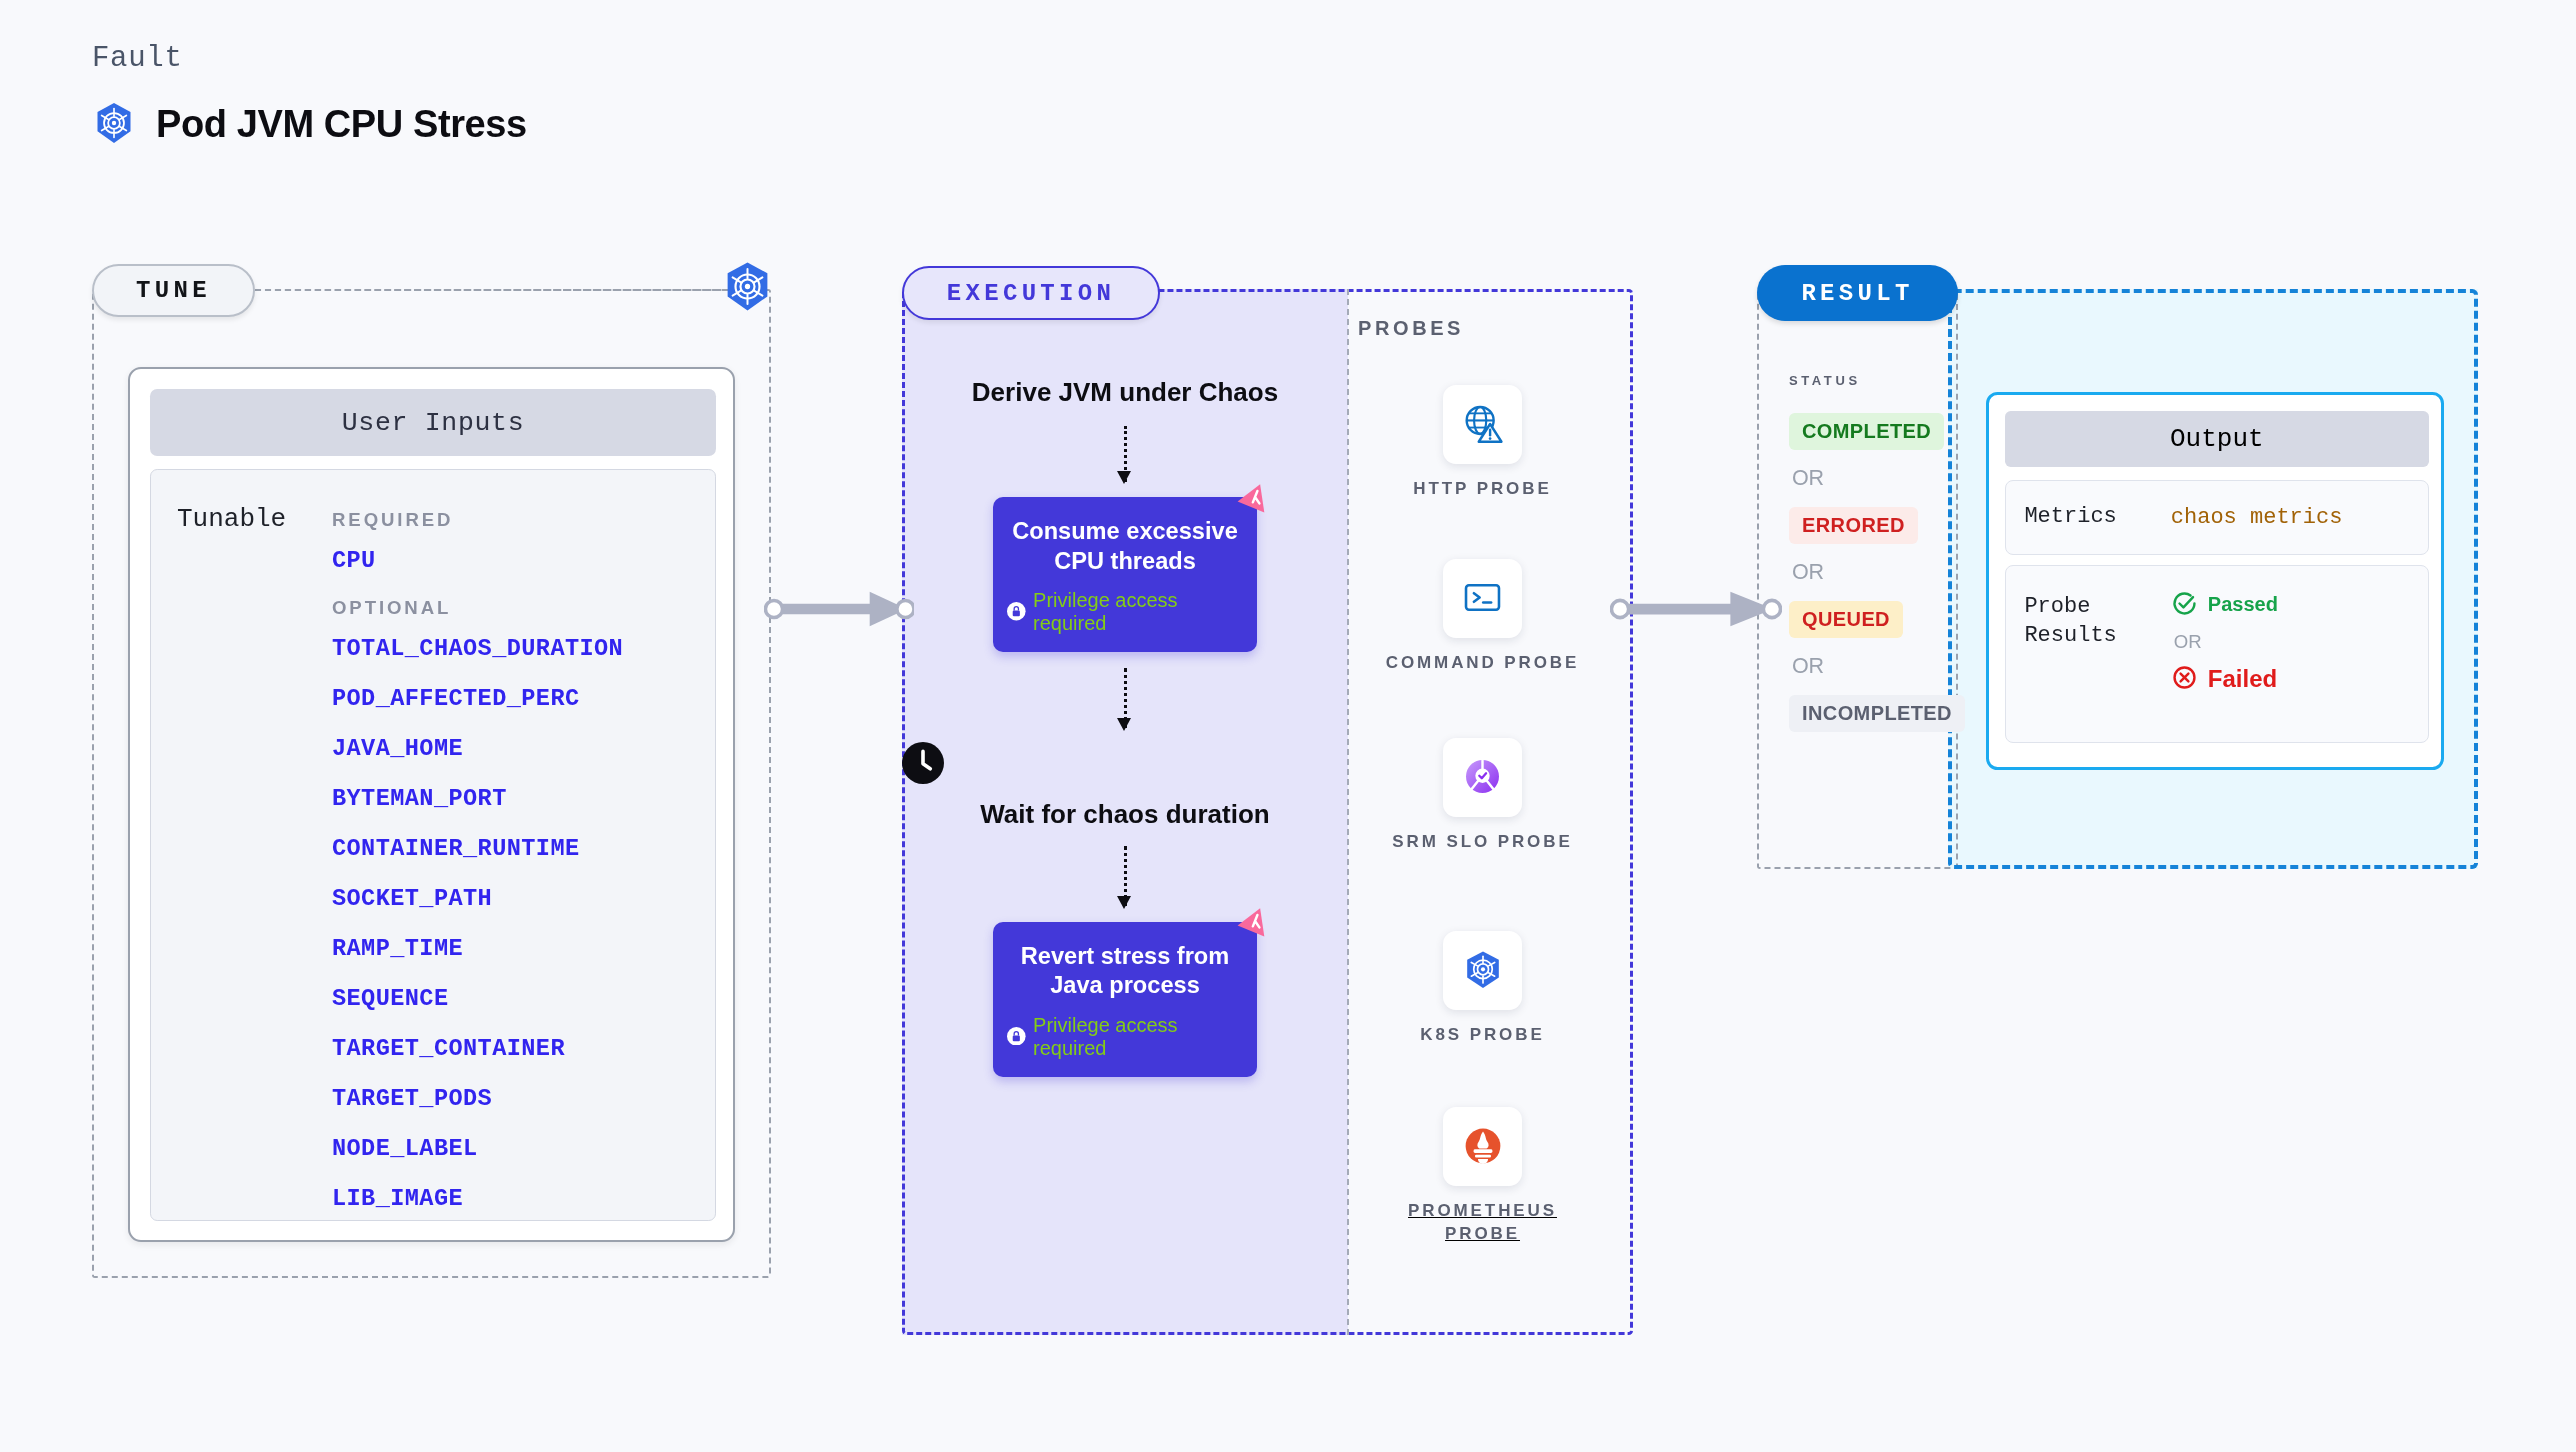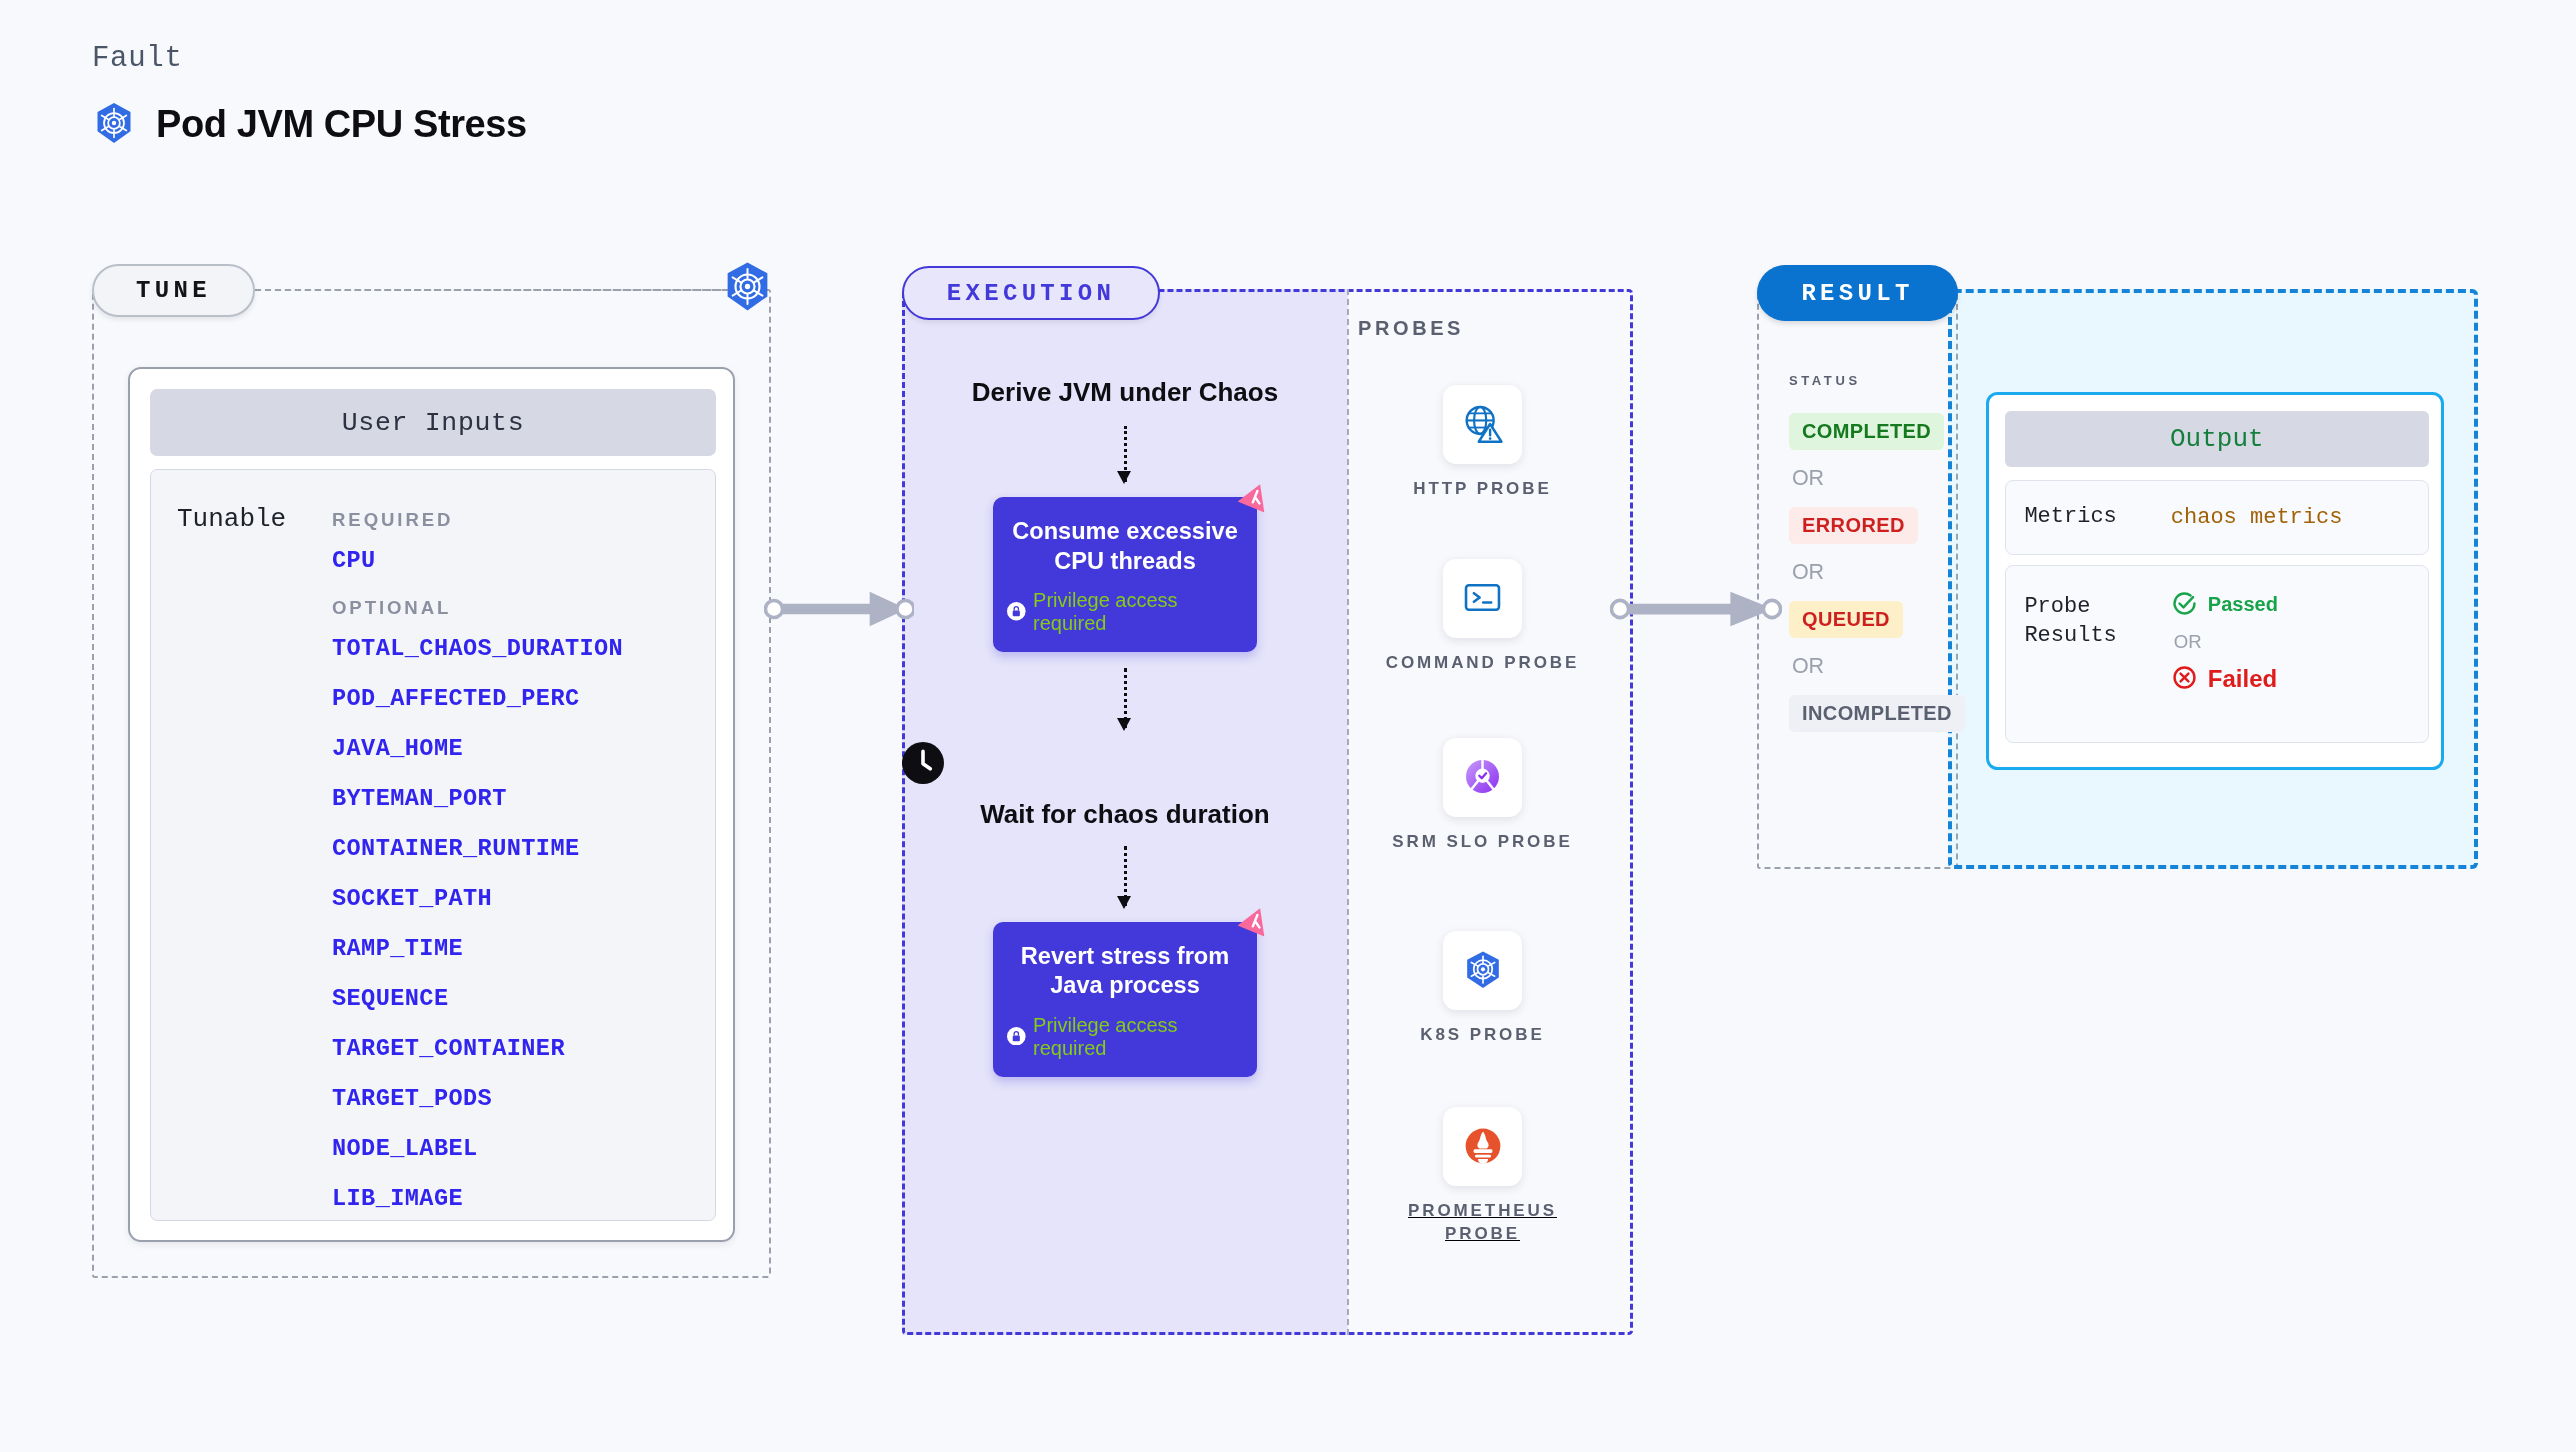--- a/index.html
+++ b/index.html
@@ -186,21 +186,21 @@
     background: #e9f8fe; z-index: 0;
   }
   #output-card {
     position: absolute; left: 1986px; top: 392px; width: 458px; height: 378px;
     background: #ffffff; border: 3.6px solid #1aaaf0; border-radius: 11.5px; z-index: 3;
   }
   #output-header {
     position: absolute; left: 15.8px; top: 15.8px; width: 424px; height: 56px;
     background: #d6d9e4; border-radius: 5.7px;
     display: flex; align-items: center; justify-content: center;
-    font-family: "Liberation Mono", monospace; font-size: 26px; color: #15803d;
+    font-family: "Liberation Mono", monospace; font-size: 26px; color: #000000;
   }
   .out-row {
     position: absolute; left: 15.8px; width: 424px;
     background: #f9fafd; border: 1.4px solid #dfe3ec; border-radius: 8px;
     display: flex; align-items: flex-start;
   }
   #metrics-row { top: 85px; height: 75px; align-items: center; }
   #probe-results-row { top: 170px; height: 178px; }
   .out-key {
     font-family: "Liberation Mono", monospace;

